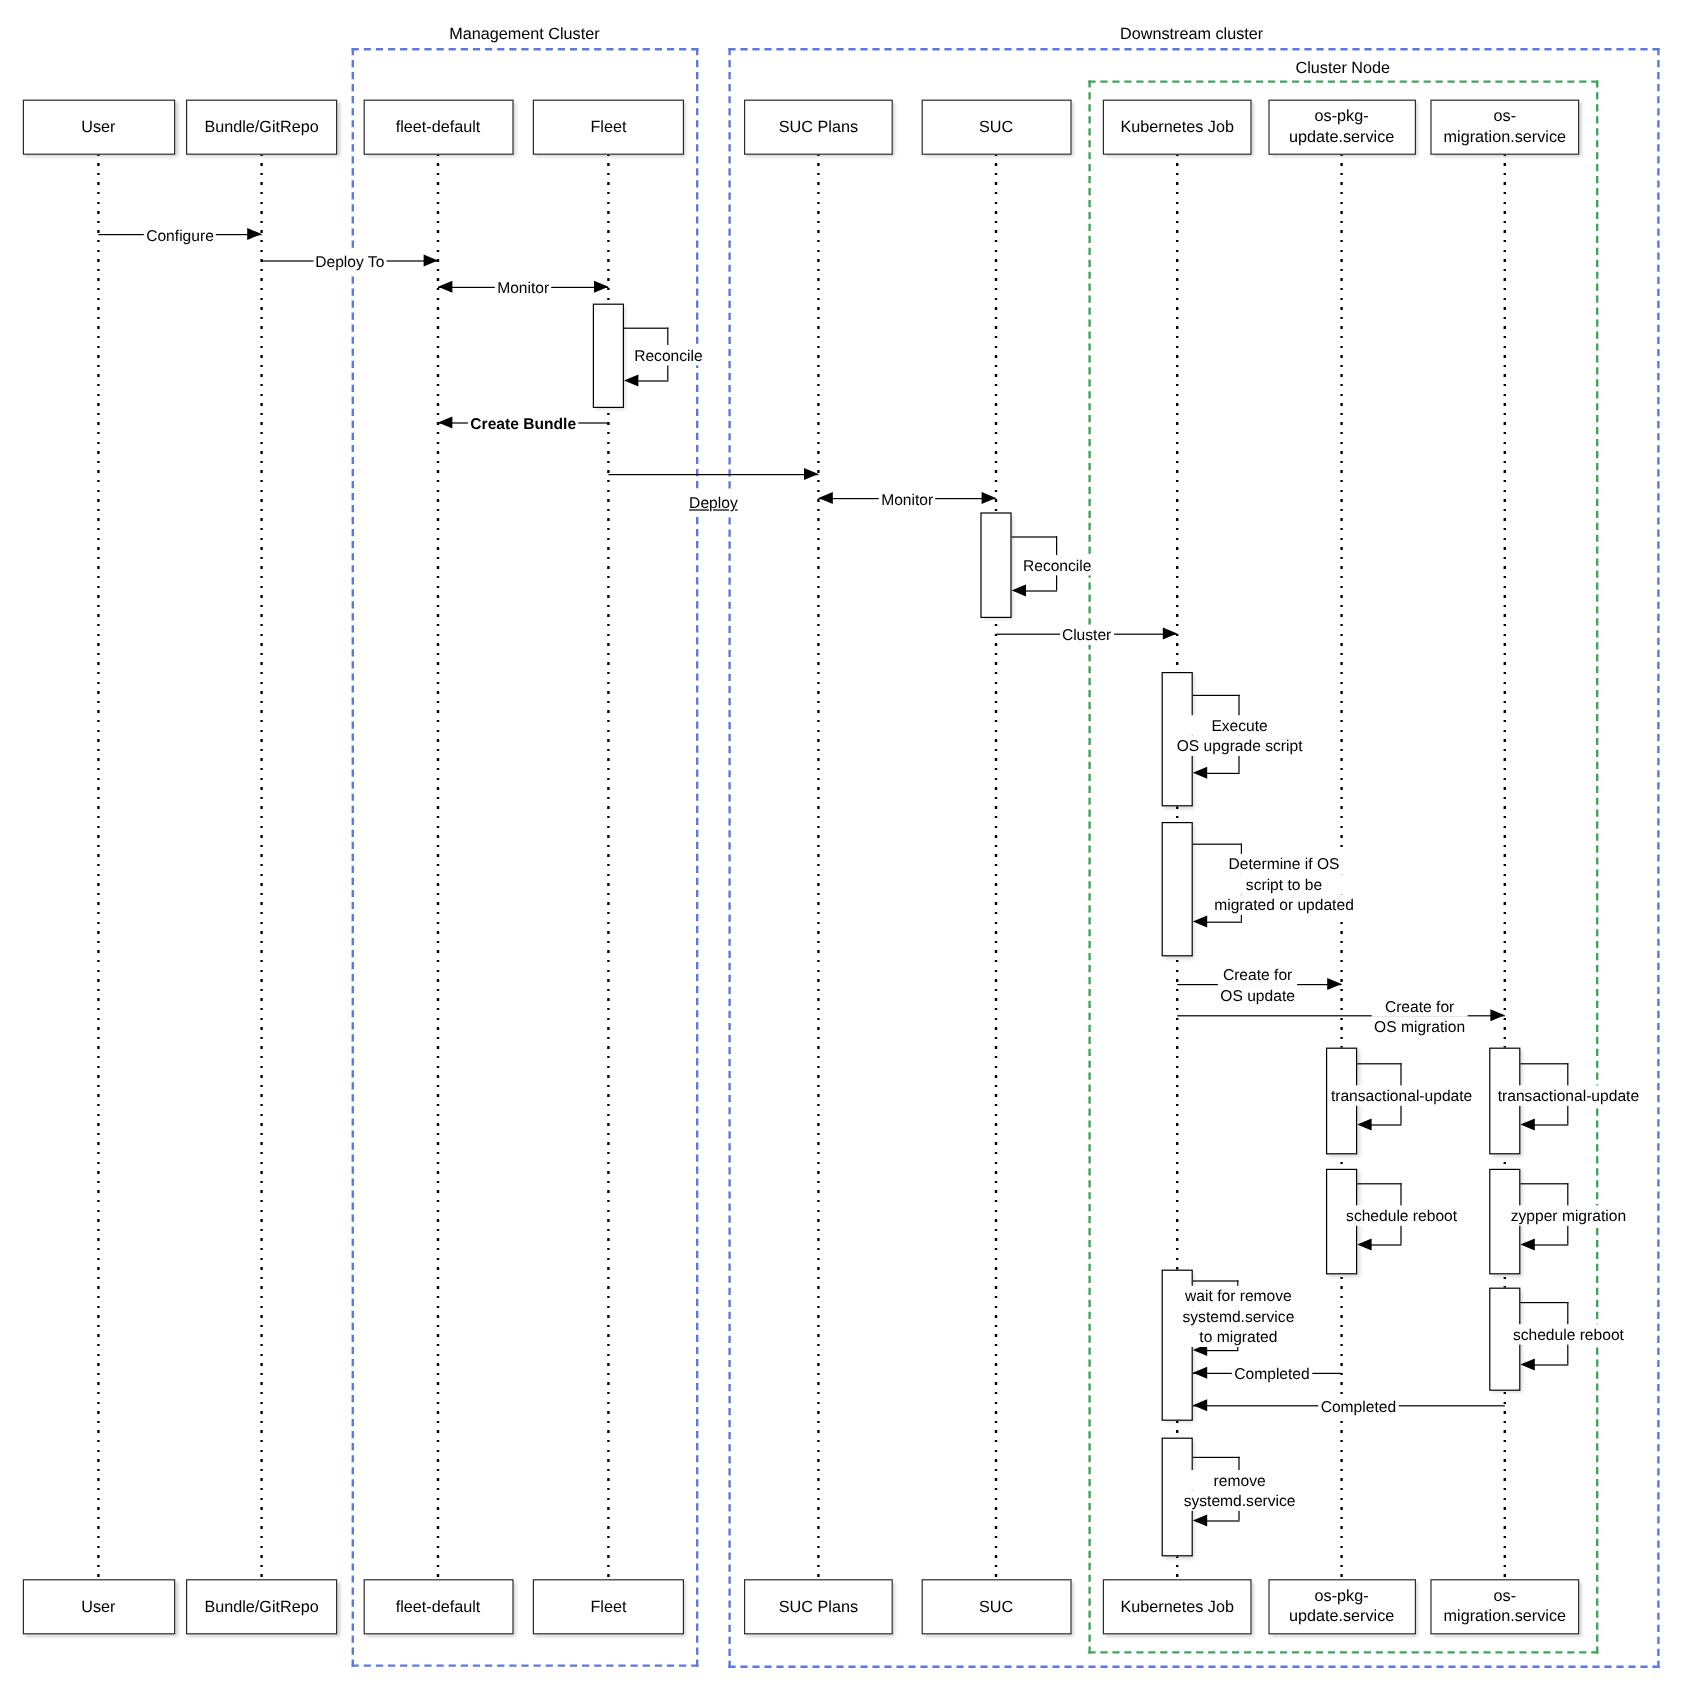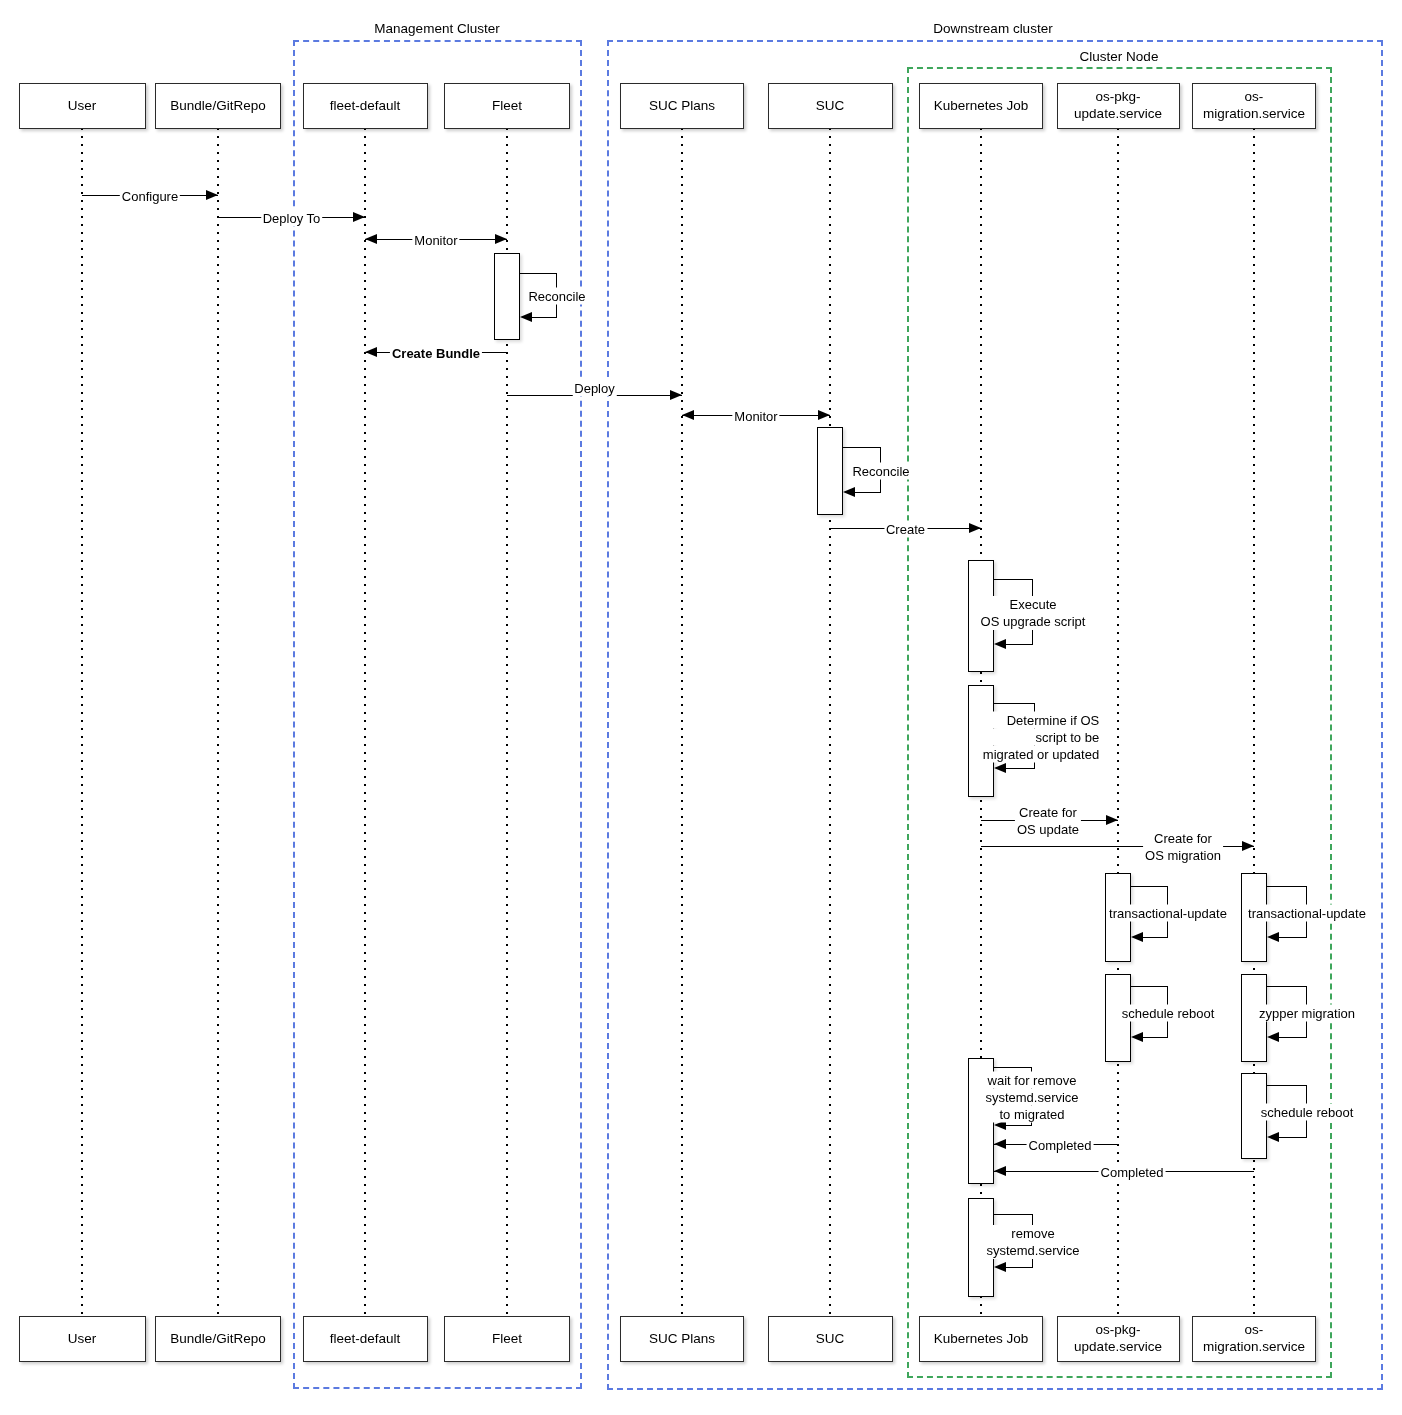--- a/index.html
+++ b/index.html
@@ -72,37 +72,37 @@
     <div>
       <div class="hline" style="left: 365px; top: 352px; width: 142px;"></div>
       <div class="ah l" style="left: 365px; top: 347px;"></div>
       <div class="mlabel" style="left: 436px; top: 353px; font-weight: bold;">
         <div>Create Bundle</div>
       </div>
     </div>
     <div>
       <div class="hline" style="left: 507px; top: 395px; width: 175px;"></div>
       <div class="ah r" style="left: 670px; top: 390px;"></div>
-      <div class="mlabel" style="left: 594.5px; top: 388px;">
+      <div class="mlabel" style="left: 594.5px; top: 419px; text-decoration: underline;">
         <div>Deploy</div>
       </div>
     </div>
     <div>
       <div class="hline" style="left: 682px; top: 415px; width: 148px;"></div>
       <div class="ah r" style="left: 818px; top: 410px;"></div>
       <div class="ah l" style="left: 682px; top: 410px;"></div>
       <div class="mlabel" style="left: 756px; top: 416px;">
         <div>Monitor</div>
       </div>
     </div>
     <div>
       <div class="hline" style="left: 830px; top: 528px; width: 151px;"></div>
       <div class="ah r" style="left: 969px; top: 523px;"></div>
       <div class="mlabel" style="left: 905.5px; top: 529px;">
-        <div>Create</div>
+        <div>Cluster</div>
       </div>
     </div>
     <div>
       <div class="hline" style="left: 981px; top: 820px; width: 137px;"></div>
       <div class="ah r" style="left: 1106px; top: 815px;"></div>
       <div class="mlabel" style="left: 1048px; top: 821px;">
         <div>Create for</div>
         <div>OS update</div>
       </div>
     </div>
@@ -165,21 +165,21 @@
       <div class="mlabel" style="left: 1033px; top: 612.5px;">
         <div>Execute</div>
         <div>OS upgrade script</div>
       </div>
     </div>
     <div>
       <div class="hline" style="left: 994px; top: 703px; width: 41px;"></div>
       <div class="vline" style="left: 1034px; top: 703px; height: 65px;"></div>
       <div class="hline" style="left: 1005px; top: 768px; width: 30px;"></div>
       <div class="ah l" style="left: 994px; top: 763px;"></div>
-      <div class="mlabel" style="left: 1041px; top: 736.5px; text-align: right;">
+      <div class="mlabel" style="left: 1070px; top: 736.5px;">
         <div>Determine if OS</div>
         <div>script to be</div>
         <div>migrated or updated</div>
       </div>
     </div>
     <div>
       <div class="hline" style="left: 1131px; top: 886px; width: 37px;"></div>
       <div class="vline" style="left: 1167px; top: 886px; height: 51px;"></div>
       <div class="hline" style="left: 1142px; top: 937px; width: 26px;"></div>
       <div class="ah l" style="left: 1131px; top: 932px;"></div>

